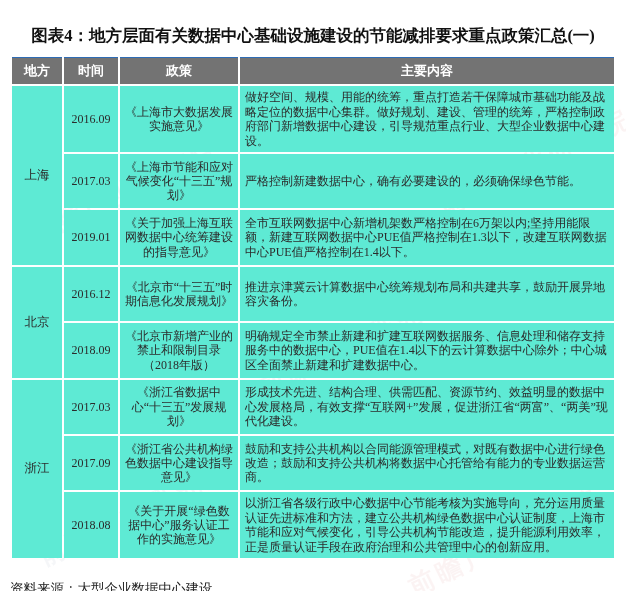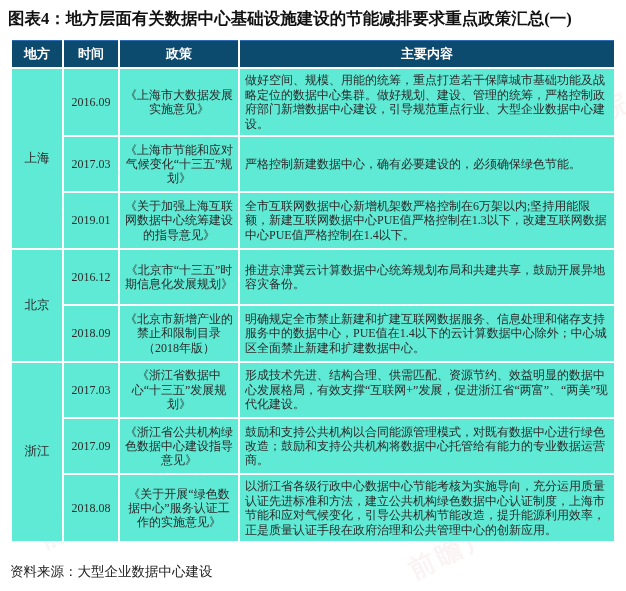--- a/index.html
+++ b/index.html
@@ -9,33 +9,33 @@
     position:relative;
   }
   .page{position:relative;width:626px;height:591px;}
   .watermark{
     position:absolute;transform:rotate(-26deg);
     font-size:26px;font-weight:bold;color:#8a9ab0;opacity:.08;
     white-space:nowrap;pointer-events:none;z-index:1;letter-spacing:4px;
   }
   .watermark.red{color:#d06a6a;opacity:.07;}
   .title{
-    margin:8px 8px 9px 8px;
+    margin:25px 8px 9px 8px;text-align:center;
     font-size:16.5px;font-weight:bold;color:#111;line-height:1.3;
     position:relative;z-index:2;
   }
   table.policy{
     width:606px;margin:0 10px;border-collapse:separate;border-spacing:2px;
     table-layout:fixed;position:relative;z-index:2;
   }
   table.policy col.c-region{width:50px;}
   table.policy col.c-date{width:54px;}
   table.policy col.c-policy{width:118px;}
   th{
-    background:#0c4a6e;color:#ffffff;font-size:13px;font-weight:bold;
+    background:#737373;color:#ffffff;font-size:13px;font-weight:bold;
     padding:4px 2px;text-align:center;border-top:1px solid #2e6cb5;
   }
   td{
     background:#5eead4;color:#2b2b2b;font-size:12px;line-height:1.2;
     vertical-align:middle;padding:4px 5px;
   }
   td.region{text-align:center;font-size:12.5px;}
   td.date{text-align:center;white-space:nowrap;font-size:12px;padding:20px 2px;}
   td.policy{text-align:center;}
   td.content{text-align:left;}

